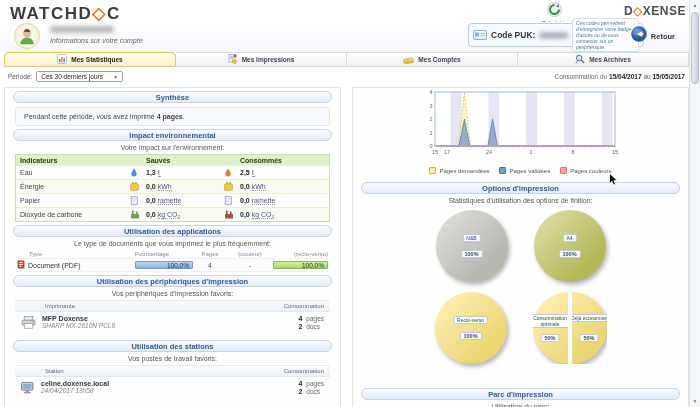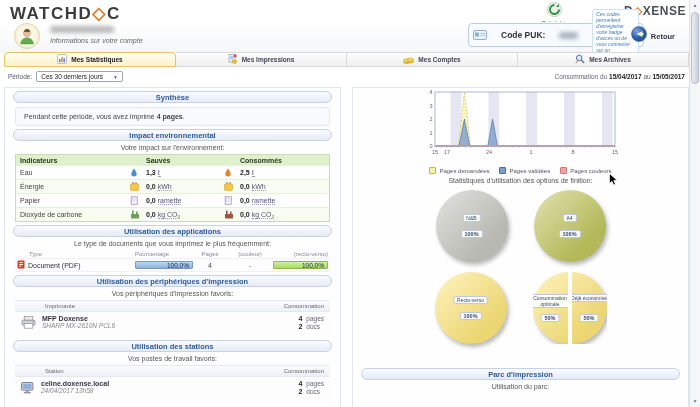--- a/index.html
+++ b/index.html
@@ -9,21 +9,21 @@
   
   .logo-main { position:absolute; top:3px; left:10px; font-size:17px; font-weight:bold; color:#3c3c3c; letter-spacing:1.5px; }
   .logo-main .dia, .logo-dox .dia { color:#e87722; font-weight:bold; }
   .logo-dox { position:absolute; top:4px; right:14px; font-size:12px; font-weight:bold; color:#4a4f58; letter-spacing:0.5px; }
   .refresh { position:absolute; top:2px; right:120px; width:52px; text-align:center; cursor:pointer; }
   .refresh .lbl { font-size:5.5px; color:#445; margin-top:-1px; }
   .userbar { position:absolute; top:22px; left:0; right:11px; height:30px; background:linear-gradient(#ffffff,#f4f6f9); }
   .avatar { position:absolute; top:1px; left:14px; width:26px; height:26px; border-radius:50%; background:radial-gradient(#fefef2,#f2edd2); border:1px solid #e0d49a; display:flex; align-items:center; justify-content:center; }
   .uname-blob { position:absolute; top:4px; left:50px; width:64px; height:7px; border-radius:3px; background:#b9b9b9; filter:blur(2px); }
   .uinfo { position:absolute; top:15px; left:50px; font-style:italic; font-size:7px; color:#666; }
-  .pukbox { position:absolute; top:1px; left:468px; width:176px; height:24px; background:#f7fbff; border:1px solid #b8d0e6; border-radius:4px; display:flex; align-items:center; padding:2px 4px; gap:14px; }
+  .pukbox { position:absolute; top:1px; left:468px; width:176px; height:24px; background:#f7fbff; border:1px solid #b8d0e6; border-radius:4px; display:flex; align-items:center; padding:2px 4px; gap:4px; }
   .puk-label { font-size:8.5px; font-weight:bold; color:#333; white-space:nowrap; }
   .puk-blob { width:34px; height:7px; border-radius:3px; background:#aab4bf; filter:blur(2px); }
   .puk-hint { font-size:5px; line-height:6px; font-style:italic; color:#4a7ab0; background:#fcfeff; border:1px solid #cfe0f0; border-radius:3px; padding:1px 3px; width:78px; }
   .backbtn { position:absolute; top:4px; right:14px; display:flex; align-items:center; gap:4px; cursor:pointer; }
   .backbtn .lbl { font-size:7.5px; font-weight:bold; color:#334; }
 
   
   .tabs { position:absolute; top:52px; left:4px; right:11px; height:15px; display:flex; }
   .tab { flex:1; display:flex; align-items:center; justify-content:center; gap:4px; font-size:6.5px; font-weight:bold; color:#445; background:linear-gradient(#fdfdfd,#f0f0f0); border:1px solid #d9d9d9; border-left:none; cursor:pointer; }
   .tab:first-child { border-left:1px solid #d9d9d9; }
@@ -434,20 +434,21 @@
           <span class="key">
             <span class="box" style="background: rgb(125, 156, 200); border: 1px solid rgb(74, 111, 158);"></span>
             <span>Pages validées</span>
           </span>
           <span class="key">
             <span class="box" style="background: rgb(242, 160, 160); border: 1px solid rgb(208, 120, 120);"></span>
             <span>Pages couleurs</span>
           </span>
         </div>
 
+      <div class="pill" style="margin-top:8px;">Options d'impression</div>
       <div class="subtitle">Statistiques d'utilisation des options de finition:</div>
 
       <div class="pierow">
         <div class="pie">
           <div class="pie-circle" style="background: linear-gradient(135deg, rgba(255, 255, 255, 0.5), rgba(0, 0, 0, 0.08) 75%), rgb(198, 199, 191);"></div>
           <div class="pie-lab">N&amp;B</div>
           <div class="pie-pct">100%</div>
         </div>
         <div class="pie">
           <div class="pie-circle" style="background: linear-gradient(135deg, rgba(255, 255, 255, 0.5), rgba(0, 0, 0, 0.08) 75%), rgb(194, 199, 95);"></div>

